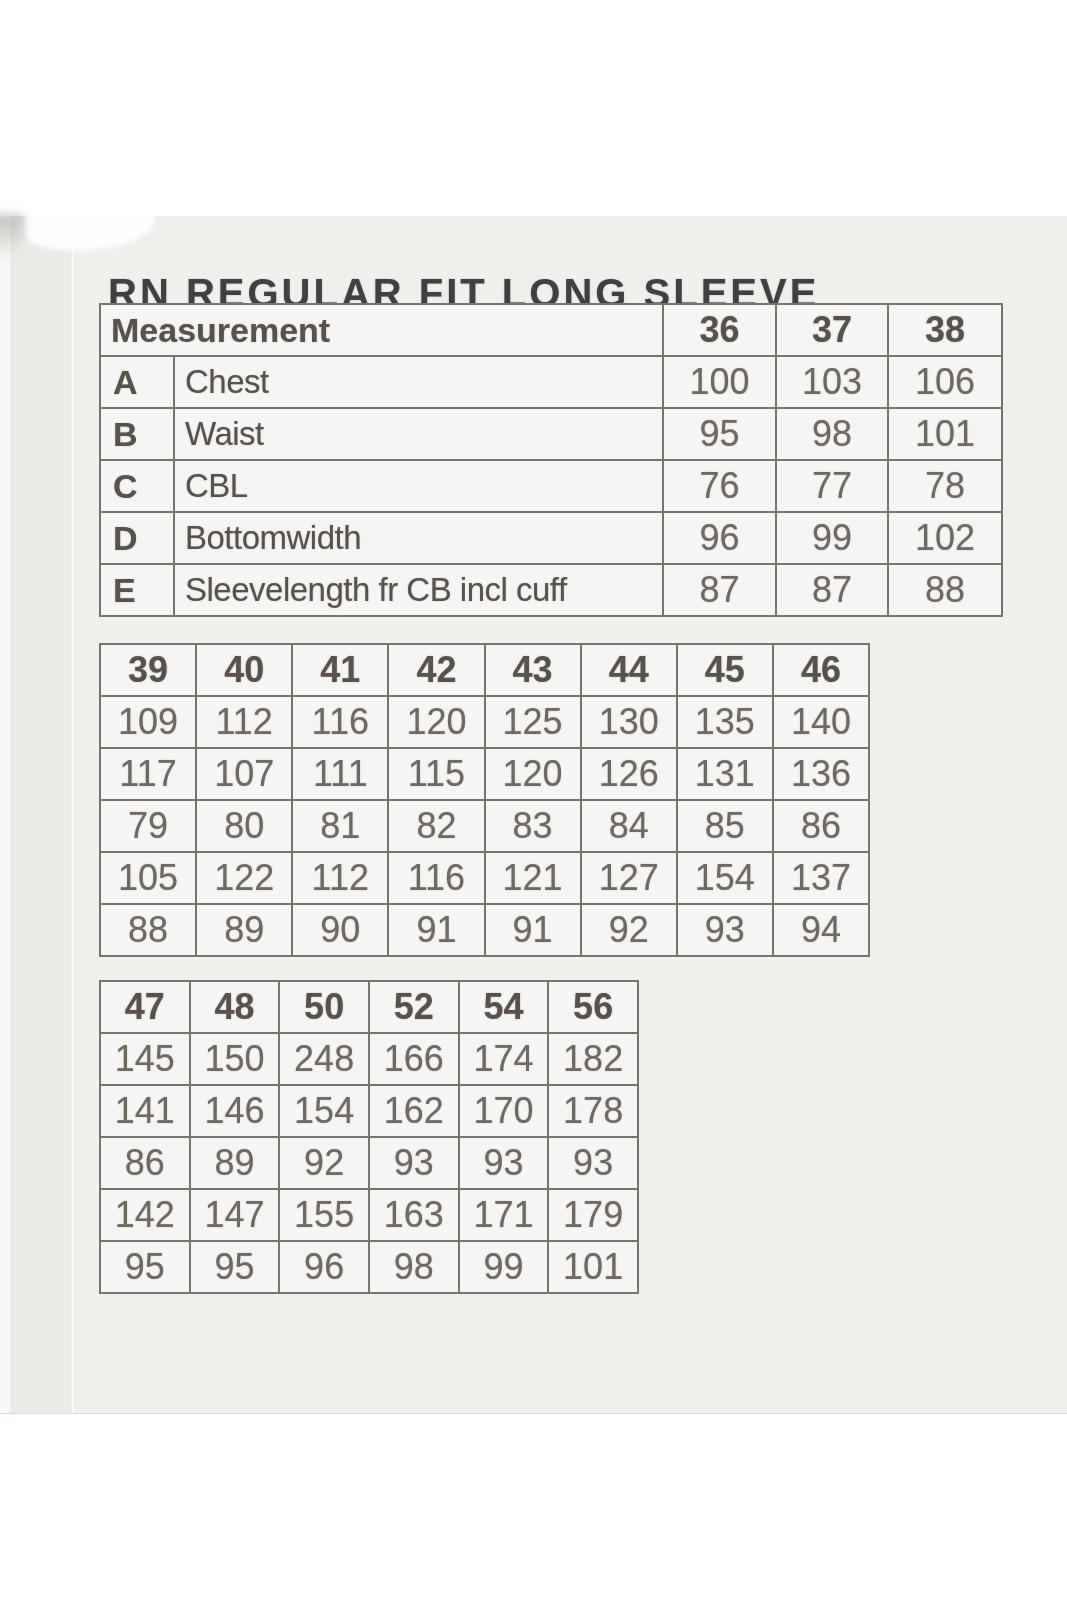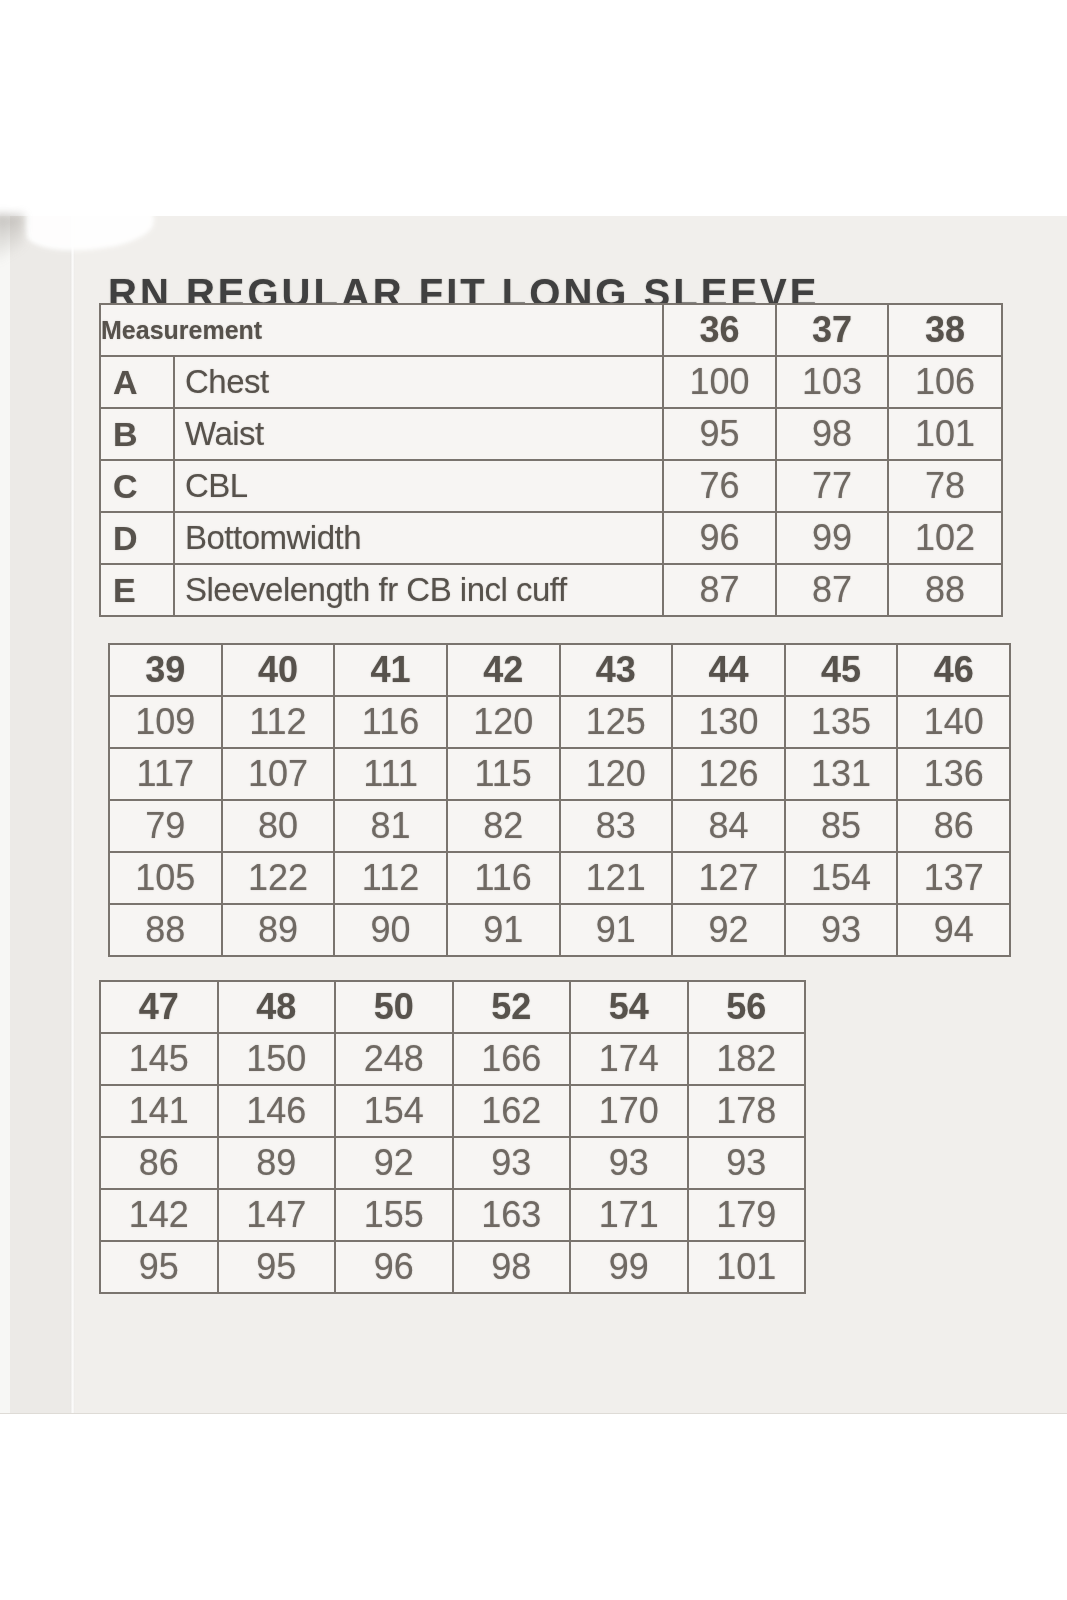--- a/index.html
+++ b/index.html
@@ -49,25 +49,25 @@
   }
   table.t td{
     border:2px solid #7a746e;background:#f7f5f3;
     height:50px;padding:0;text-align:center;vertical-align:middle;
     font-size:36px;color:#6f6963;
     text-shadow:0 0 1.2px rgba(111,105,99,0.5);
     overflow:hidden;white-space:nowrap;
   }
   table.t td.hd{font-weight:700;color:#57524c;text-shadow:0 0 1.5px rgba(87,82,76,0.45);}
   table.t1{left:99px;top:303px;width:902px;}
-  table.t1 td.mlabel{text-align:left;font-weight:700;font-size:25px;color:#57524c;}
+  table.t1 td.mlabel{text-align:left;padding-left:10px;font-weight:700;font-size:34px;color:#57524c;}
   table.t1 td.key{text-align:left;padding-left:12px;font-size:34px;font-weight:600;color:#57524c;}
   table.t1 td.lbl{text-align:left;padding-left:10px;font-weight:400;font-size:33px;letter-spacing:-0.5px;color:#57524c;}
-  table.t2{left:108px;top:643px;width:903px;}
-  table.t3{left:99px;top:980px;width:707px;}
+  table.t2{left:99px;top:643px;width:771px;}
+  table.t3{left:99px;top:980px;width:540px;}
 </style>
 </head>
 <body>
 
 <div class="paper">
   <div class="left-strip"></div>
   <div class="crease"></div>
   <div class="edge-light"></div>
   <div class="curl"></div>
   <div class="smudge"></div>

